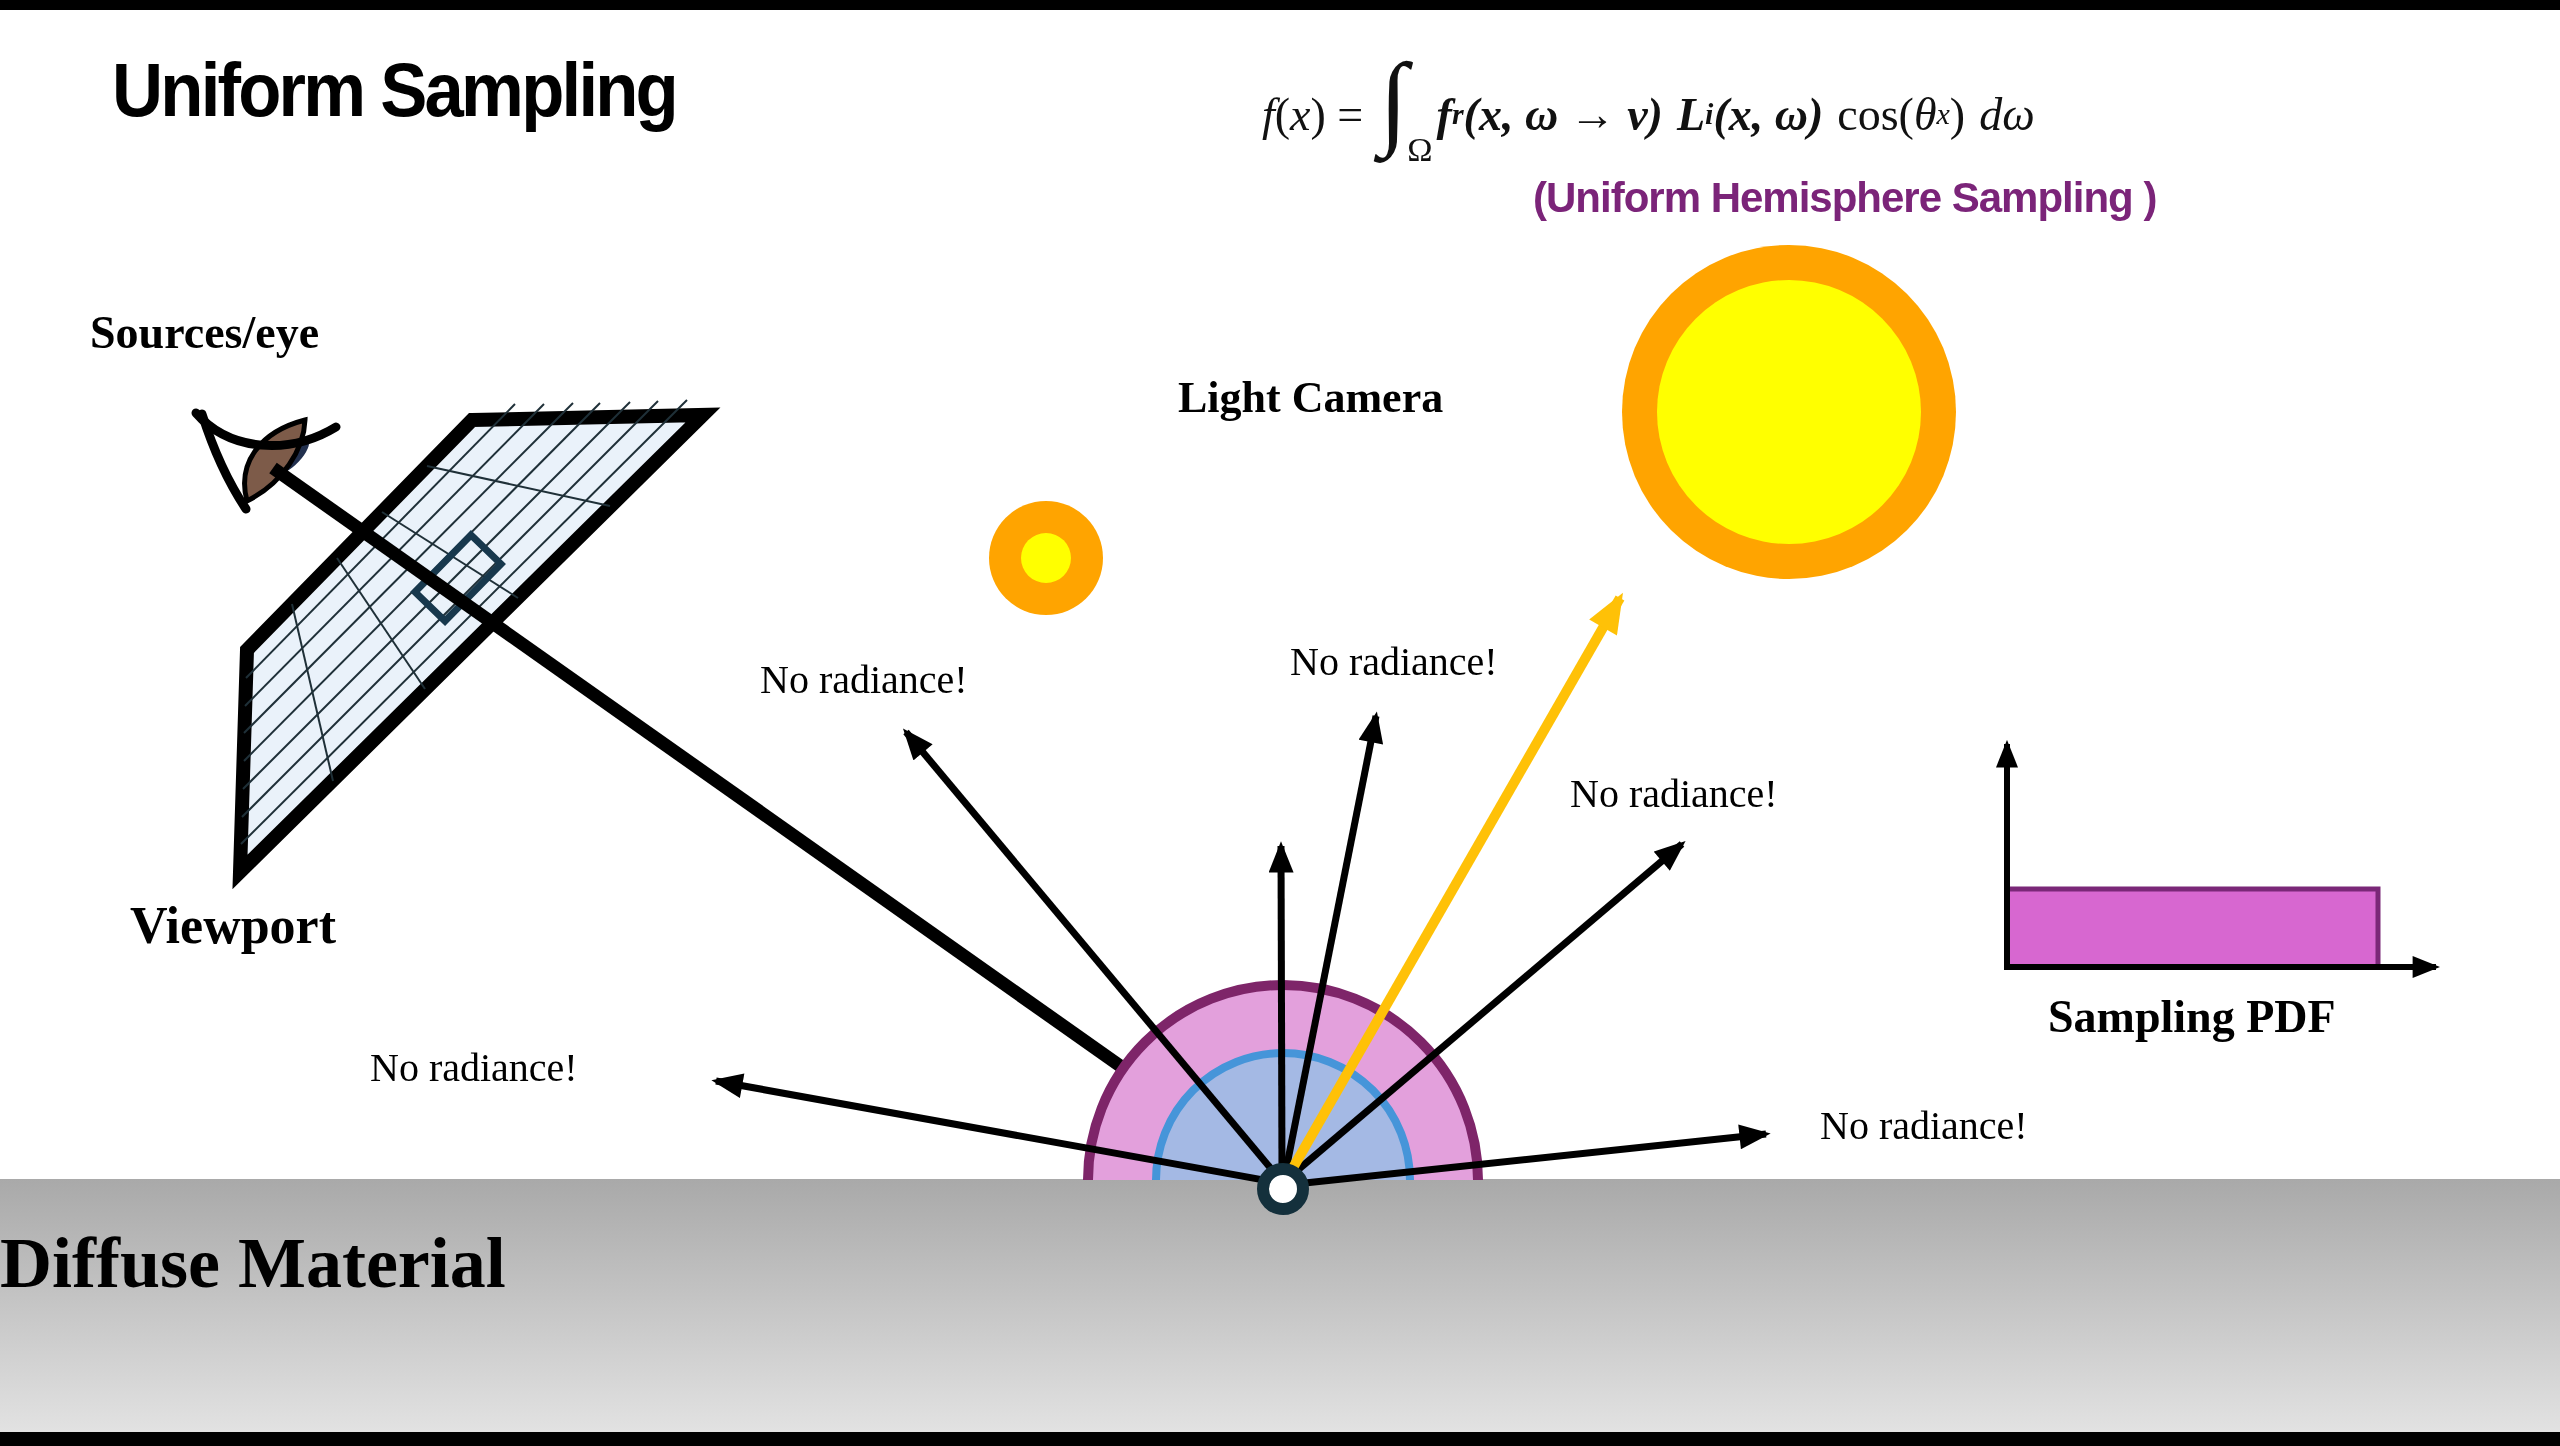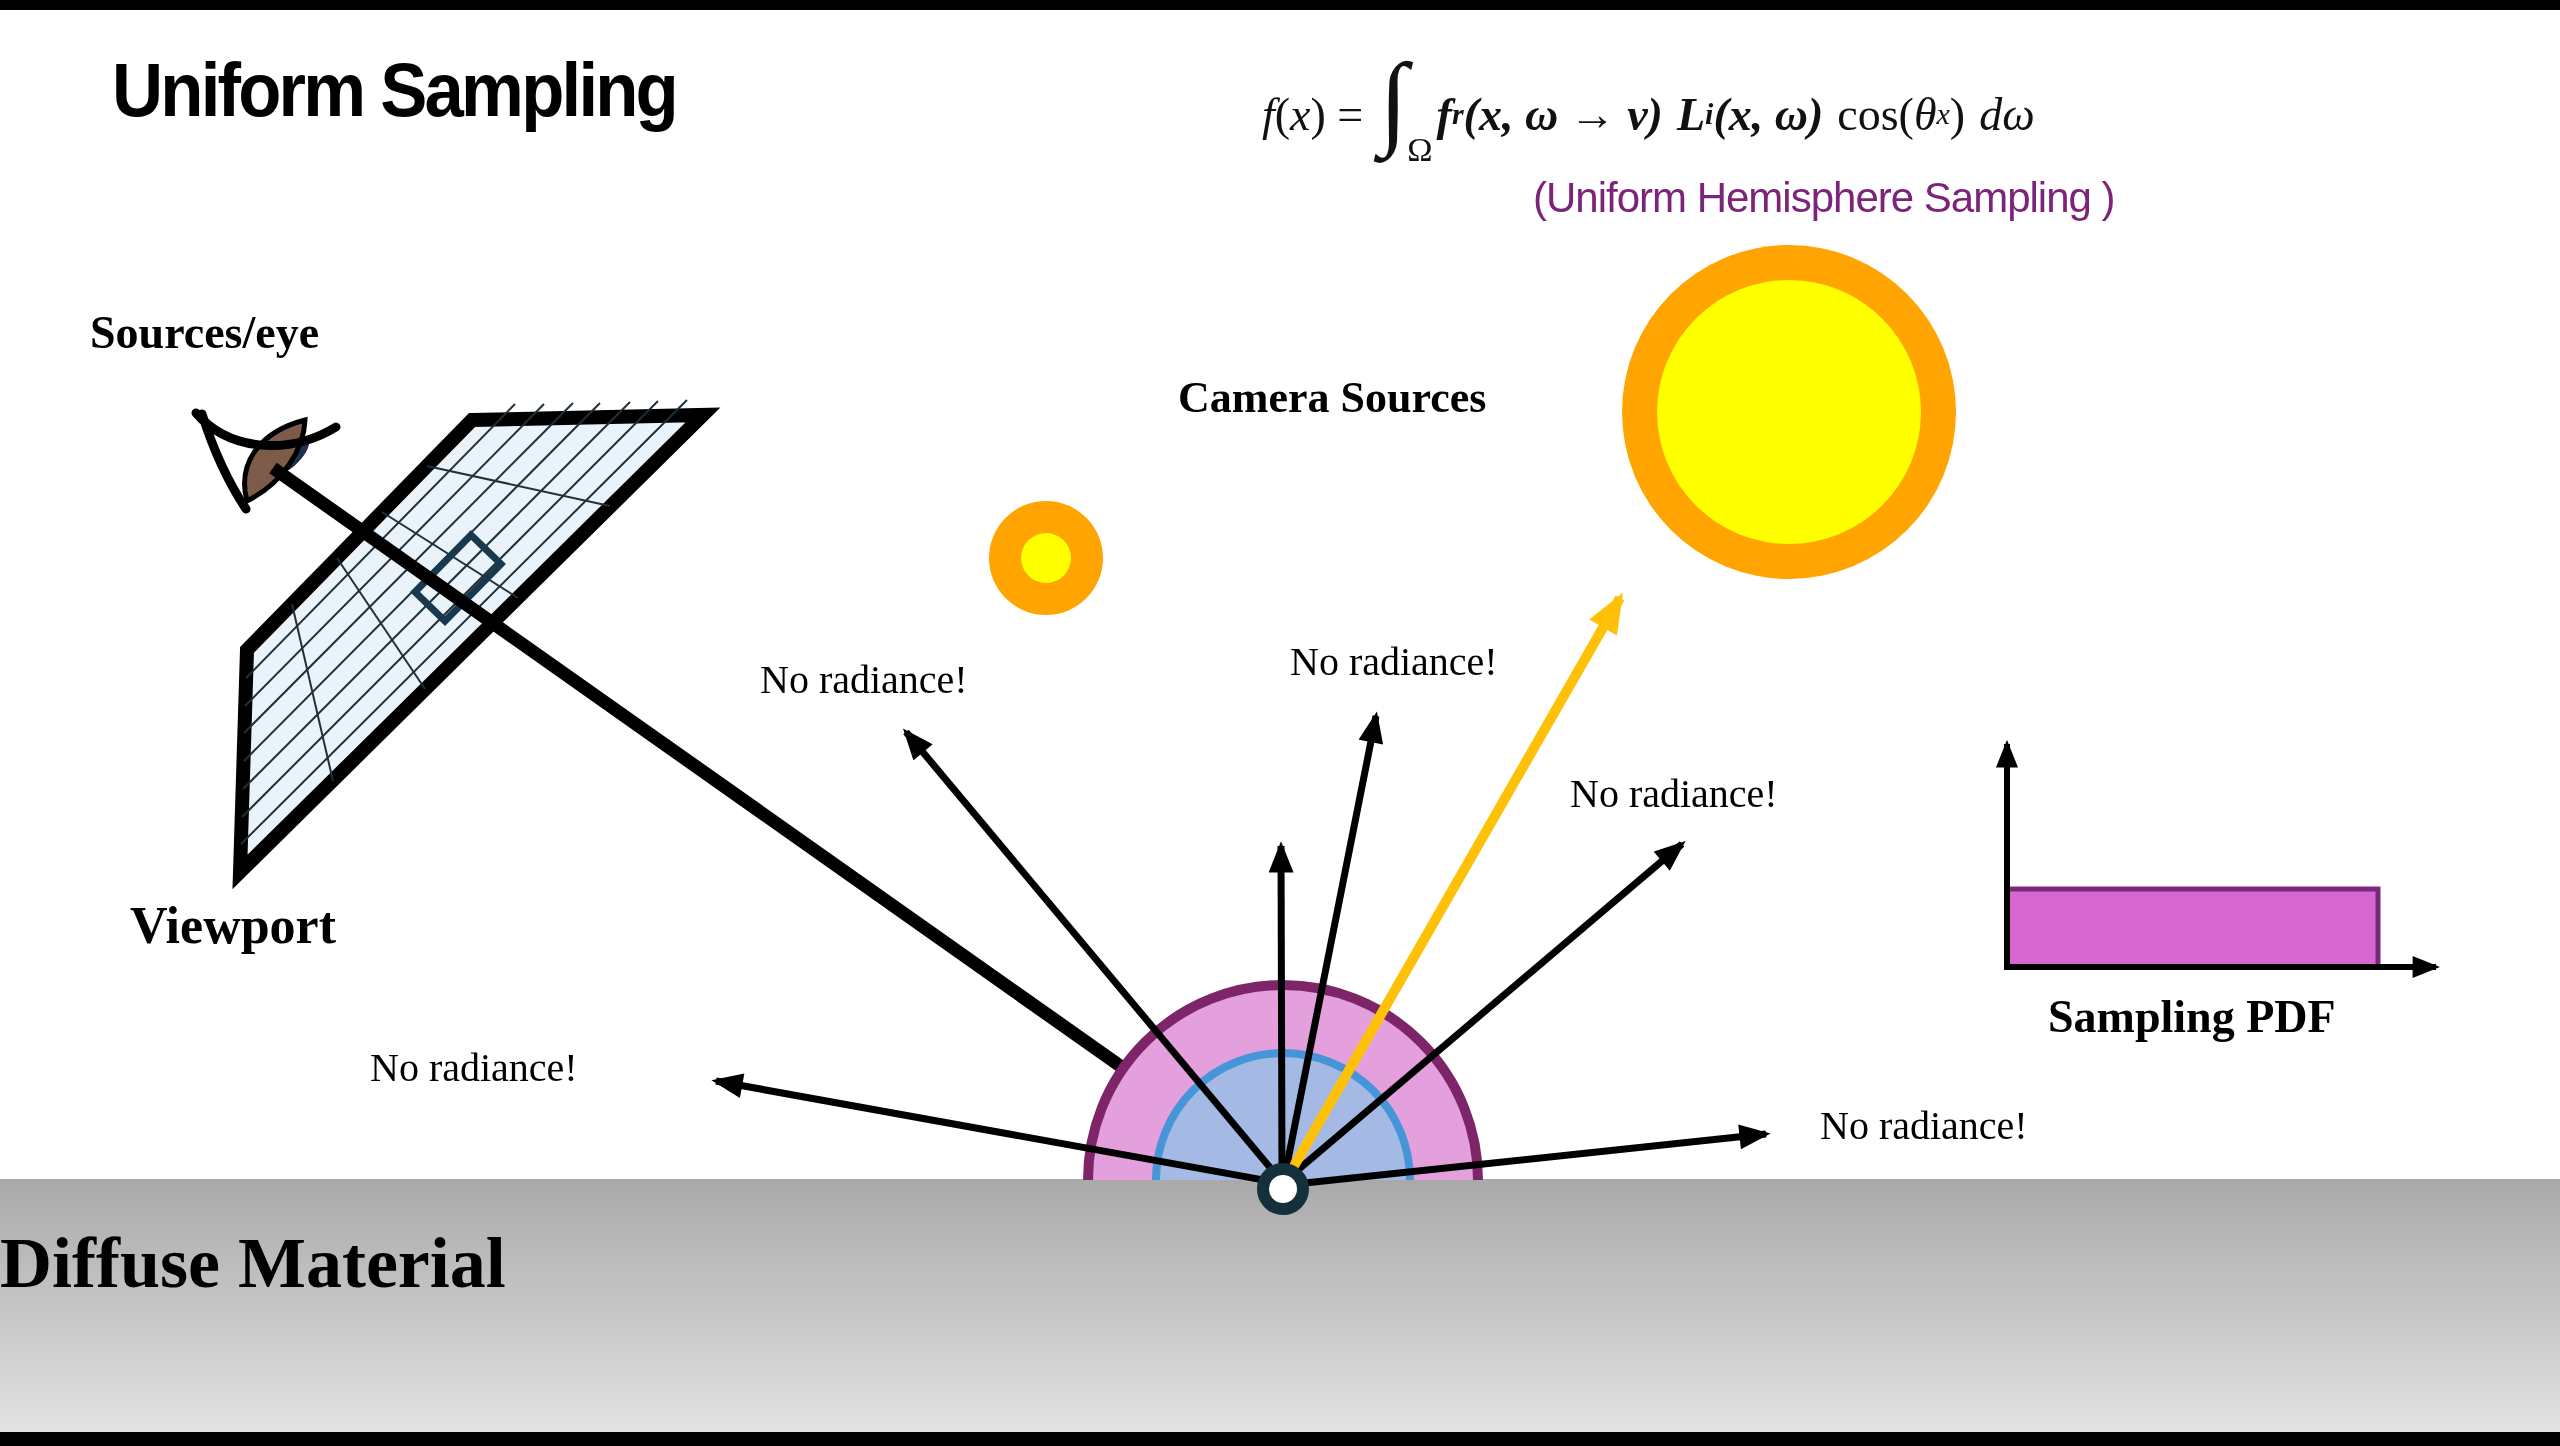--- a/index.html
+++ b/index.html
@@ -9,21 +9,21 @@
   .bar.top{top:0;height:10px;}
   .bar.bottom{top:1432px;height:14px;}
   .ground{position:absolute;left:0;top:1179px;width:2560px;height:253px;
           background:linear-gradient(#a9a9a9,#e2e2e2);}
   .diagram-svg{position:absolute;left:0;top:0;width:2560px;height:1446px;}
   .lbl{position:absolute;white-space:nowrap;color:#000;}
   .title{left:112px;top:46px;font-family:"Liberation Sans","DejaVu Sans",sans-serif;
          font-weight:800;font-size:76px;letter-spacing:-3px;transform:scaleX(.93);
          transform-origin:left top;}
   .purple-note{left:1533px;top:174px;font-family:"Liberation Sans","DejaVu Sans",sans-serif;
-         font-weight:400;font-size:42px;color:#7B2479;letter-spacing:-1px;}
+         font-weight:700;font-size:42px;color:#7B2479;letter-spacing:-1px;}
   .serif-bold{font-weight:700;}
   .camera-eye{left:90px;top:306px;font-size:46px;}
   .viewport{left:130px;top:896px;font-size:52px;}
   .light-sources{left:1178px;top:372px;font-size:44px;}
   .sampling-pdf{left:2048px;top:990px;font-size:46px;}
   .diffuse{left:0;top:1222px;font-size:72px;font-weight:700;}
   .nr{font-size:40px;}
   .nr1{left:760px;top:656px;} .nr2{left:1290px;top:638px;} .nr3{left:1570px;top:770px;}
   .nr4{left:370px;top:1044px;} .nr5{left:1820px;top:1102px;}
   
@@ -144,21 +144,21 @@
       <span class="it">θ</span>
       <sub class="it">x</sub>
       <span class="rm">)</span>
     <span class="it sp">dω</span>
   </div>
 
   <div class="lbl purple-note">(Uniform Hemisphere Sampling )</div>
 
   <div class="lbl serif-bold camera-eye">Sources/eye</div>
   <div class="lbl serif-bold viewport">Viewport</div>
-  <div class="lbl serif-bold light-sources">Camera Sources</div>
+  <div class="lbl serif-bold light-sources">Light Camera</div>
 
   <div class="lbl nr nr1">No radiance!</div>
   <div class="lbl nr nr2">No radiance!</div>
   <div class="lbl nr nr3">No radiance!</div>
   <div class="lbl nr nr4">No radiance!</div>
   <div class="lbl nr nr5">No radiance!</div>
 
   <div class="lbl serif-bold sampling-pdf">Sampling PDF</div>
   <div class="lbl diffuse">Diffuse Material</div>
 

